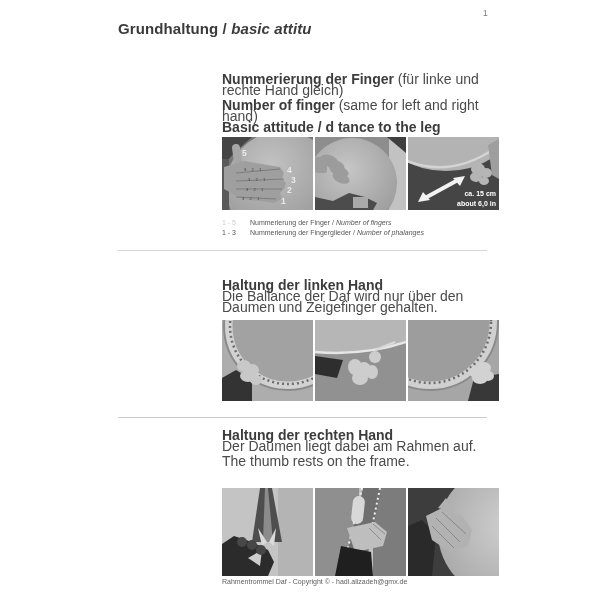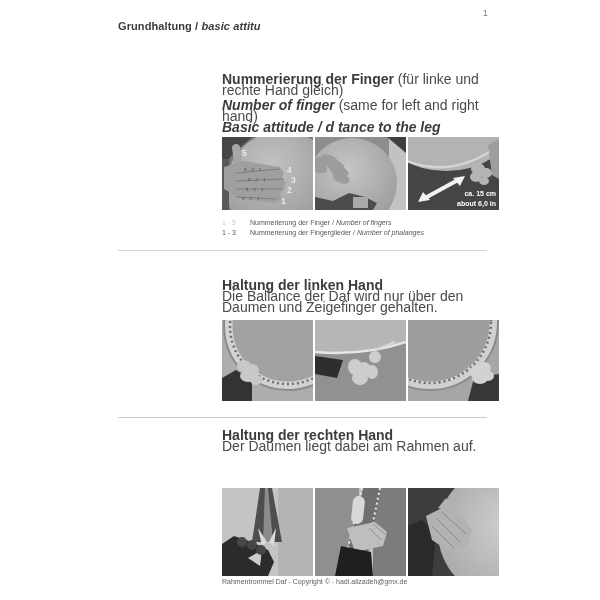--- a/index.html
+++ b/index.html
@@ -2,25 +2,25 @@
 <html><head>
 <meta charset="utf-8">
 <style>
   html,body{margin:0;padding:0;}
   body{
     width:600px;height:600px;background:#ffffff;position:relative;
     font-family:"Liberation Sans",sans-serif;color:#3d3d3d;overflow:hidden;
   }
   .abs{position:absolute;}
   .pagenum{left:483px;top:8px;font-size:8.5px;color:#7a7a7a;}
-  .title{left:118px;top:20px;font-size:11px;font-weight:bold;color:#3a3a3a;letter-spacing:.1px;}
+  .title{left:118px;top:20px;font-size:15px;font-weight:bold;color:#3a3a3a;letter-spacing:.1px;}
   .title .it{font-style:italic;}
   .sec{left:222px;width:280px;font-size:14px;line-height:11px;color:#4a4a4a;}
   .sec .b{font-weight:bold;color:#3c3c3c;}
-  .sec .bi{font-weight:bold;font-style:italic;color:#3c3c3c;}
+  .sec .bi{font-weight:bold;color:#3c3c3c;}
   .sec .i{}
   .sec .gap{height:4px;}
   .photorow{left:222px;display:flex;gap:2px;}
   .photorow .ph{background:#9a9a9a;overflow:hidden;}
   .photorow svg{display:block;}
   svg text{font-family:"Liberation Sans",sans-serif;}
   .caption{left:222px;font-size:7px;line-height:9.5px;color:#555;}
   .caption .key{display:inline-block;width:26px;}
   .caption .faint{color:#c7cbce;}
   .caption .i{font-style:italic;}
@@ -211,20 +211,21 @@
     </svg>
   </div>
 </div>
 
 <div class="abs rule" style="top:417px;background:#cccccc;"></div>
 
 <div class="abs sec" style="top:430px;">
   <div class="b">Haltung der rechten Hand</div>
   <div>Der Daumen liegt dabei am Rahmen auf.</div>
   <div class="gap"></div>
+  <div class="i">The thumb rests on the frame.</div>
 </div>
 
 <div class="abs photorow" style="top:488px;">
 
   <div class="ph" style="width:91px;height:88px;">
     <svg width="91" height="88" viewBox="0 0 91 88">
       <rect width="91" height="88" fill="#c4c4c4"></rect>
       <rect x="56" y="0" width="35" height="88" fill="#b4b4b4"></rect>
       <polygon points="38,0 50,0 60,54 30,54" fill="#4e4e4e"></polygon>
       <polygon points="43,0 46,0 51,54 41,54" fill="#8b8b8b"></polygon>

